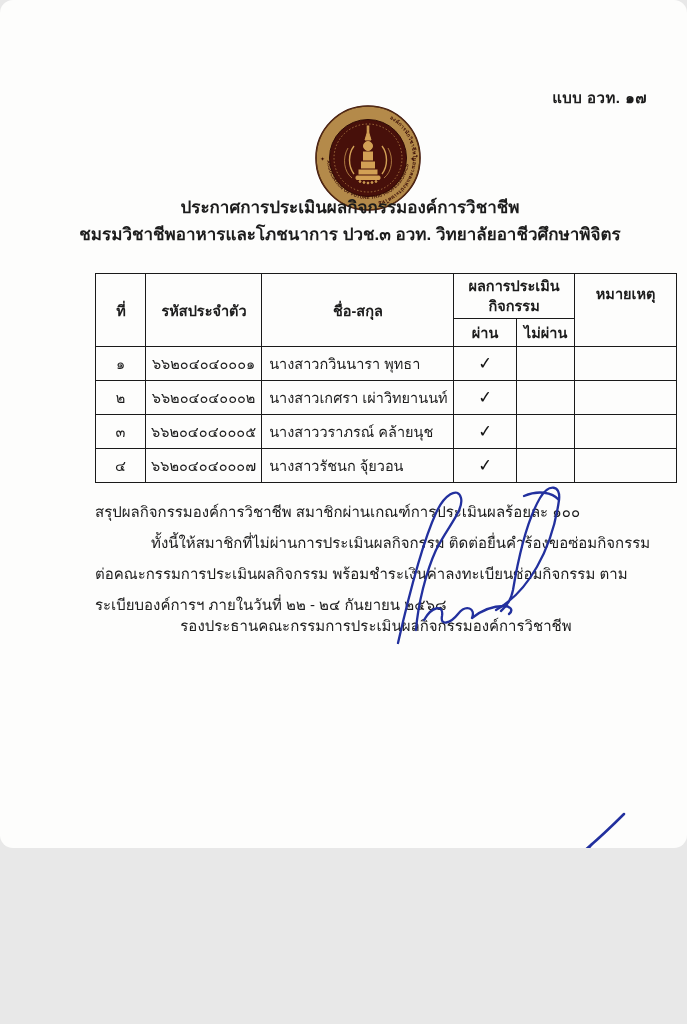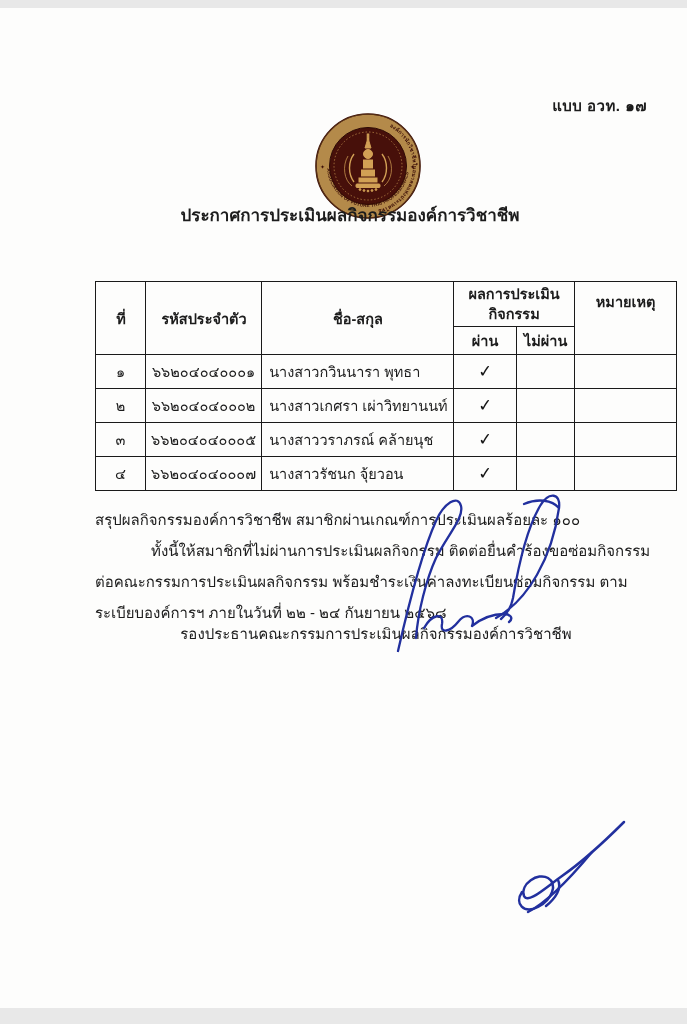--- a/index.html
+++ b/index.html
@@ -1,20 +1,21 @@
 <!DOCTYPE html>
 <html><head>
 <meta charset="utf-8">
 <style>
   html,body{margin:0;padding:0;background:#e8e8e8;}
   .page{
-    position:relative;width:687px;height:1000px;margin:8px auto;
+    position:relative;width:687px;height:848px;margin:0 auto;
     background:#fdfdfc;overflow:hidden;
     font-family:"Liberation Sans","DejaVu Sans",sans-serif;
     color:#1c1c1c;
+    border-radius:13px;
   }
   .form-code{
     position:absolute;top:86px;right:40px;
     font-size:15px;font-weight:bold;letter-spacing:.5px;
   }
   .seal{position:absolute;left:314px;top:104px;width:108px;height:108px;}
   .title-block{
     position:absolute;left:70px;top:194px;width:560px;
     text-align:center;font-weight:bold;font-size:17px;line-height:27px;
   }
@@ -99,20 +100,21 @@
           <circle cx="54" cy="79" r="0.9"></circle>
             <circle cx="58" cy="78.5" r="0.9"></circle>
             <circle cx="62" cy="77.5" r="0.9"></circle>
         </g>
       </g>
     </svg>
   </div>
 
   <div class="title-block">
     <div>ประกาศการประเมินผลกิจกรรมองค์การวิชาชีพ</div>
+    <div>ชมรมวิชาชีพอาหารและโภชนาการ ปวช.๓ อวท. วิทยาลัยอาชีวศึกษาพิจิตร</div>
   </div>
 
   <div class="doc-table-wrap">
     <table class="doc">
       <colgroup>
         <col style="width:50px">
           <col style="width:108px">
           <col style="width:159px">
         <col style="width:63px">
           <col style="width:58px">

